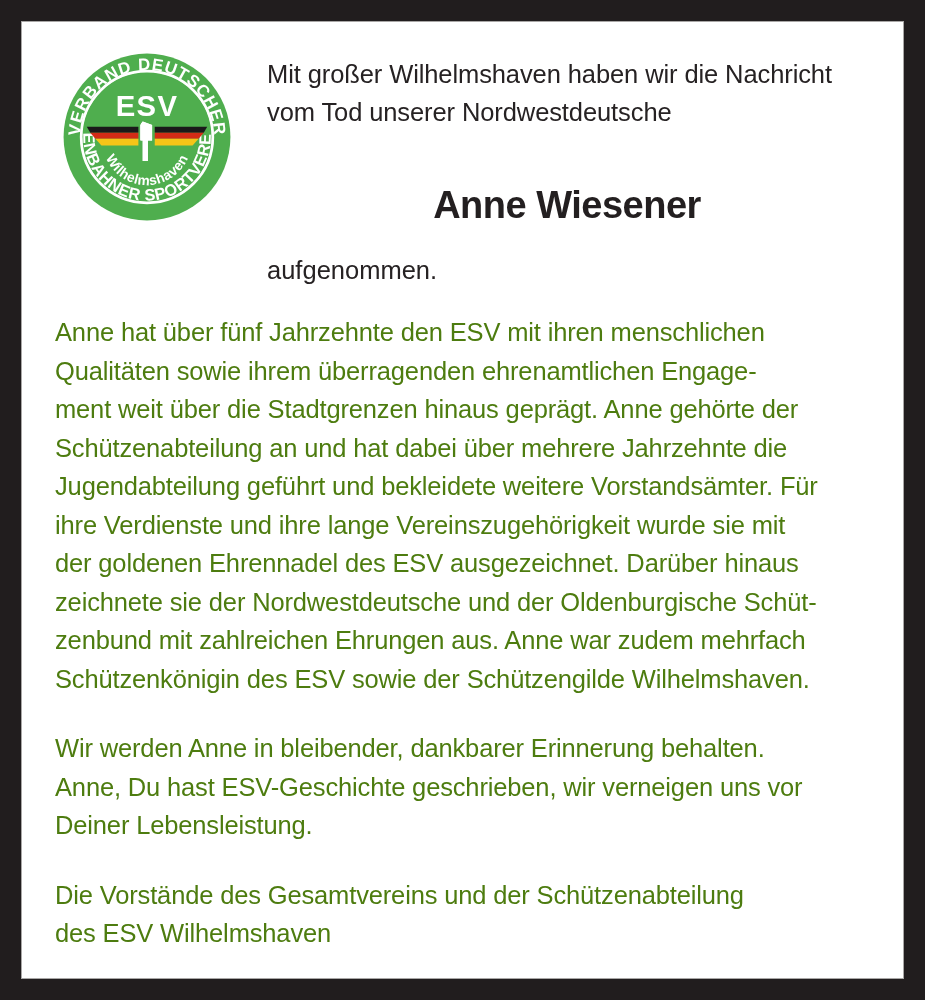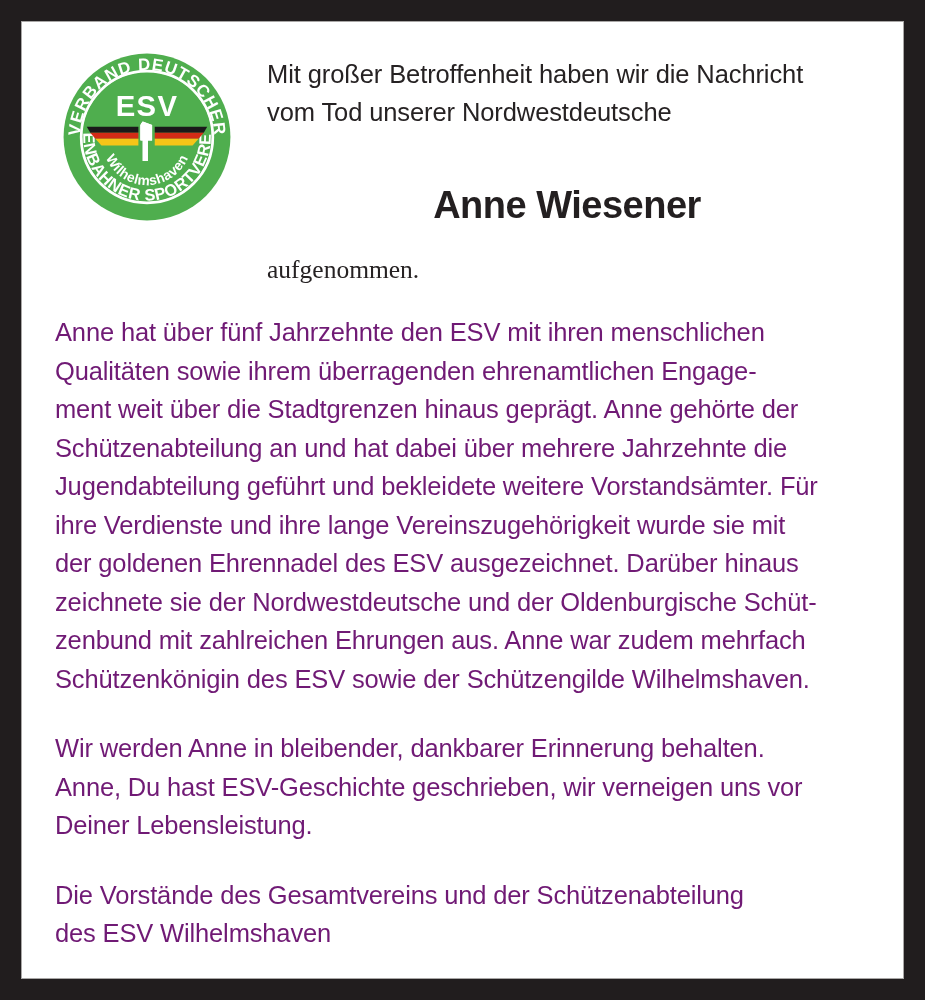--- a/index.html
+++ b/index.html
@@ -90,35 +90,34 @@
   }
 
   .closing-line {
     position: absolute;
     left: 244px;
     top: 228px;
     font-size: 25.5px;
     line-height: 38px;
     color: #262223;
     font-stretch: condensed;
-    font-family: Liberation Serif, serif;
   }
 
   
   .body-block {
     position: absolute;
     left: 32px;
     top: 290px;
     width: 810px;
   }
 
   .para {
     font-size: 25.5px;
     line-height: 38.5px;
-    color: #701a75;
+    color: #4d7c0f;
     font-stretch: condensed;
     letter-spacing: -0.15px;
     margin: 0 0 31px 0;
   }
   .para:last-child { margin-bottom: 8px; }
 
   .para-line { display: block; white-space: nowrap; }
 
   
   .intro-line, .para, .closing-line, .deceased-name {
@@ -181,21 +180,21 @@
             <polygon points="95,82 106,86 106,104 101,104 101,128 95,128 95,104 92,104 92,86" fill="#ffffff"></polygon>
           </g>
 
           <text font-family="'Liberation Sans', sans-serif" font-size="16" font-weight="700" fill="#ffffff" letter-spacing="0.4">
             <textPath href="#arcCity" startOffset="50%" text-anchor="middle">Wilhelmshaven</textPath>
           </text>
         </svg>
       </div>
 
       <div class="intro-block">
-        <span class="intro-line">Mit großer Betroffenheit haben wir die Nachricht</span>
+        <span class="intro-line">Mit großer Wilhelmshaven haben wir die Nachricht</span>
         <span class="intro-line">vom Tod unserer Nordwestdeutsche</span>
       </div>
 
       <div class="deceased-name">Anne Wiesener</div>
 
       <div class="closing-line">aufgenommen.</div>
     </div>
 
     <div class="body-block">
 

